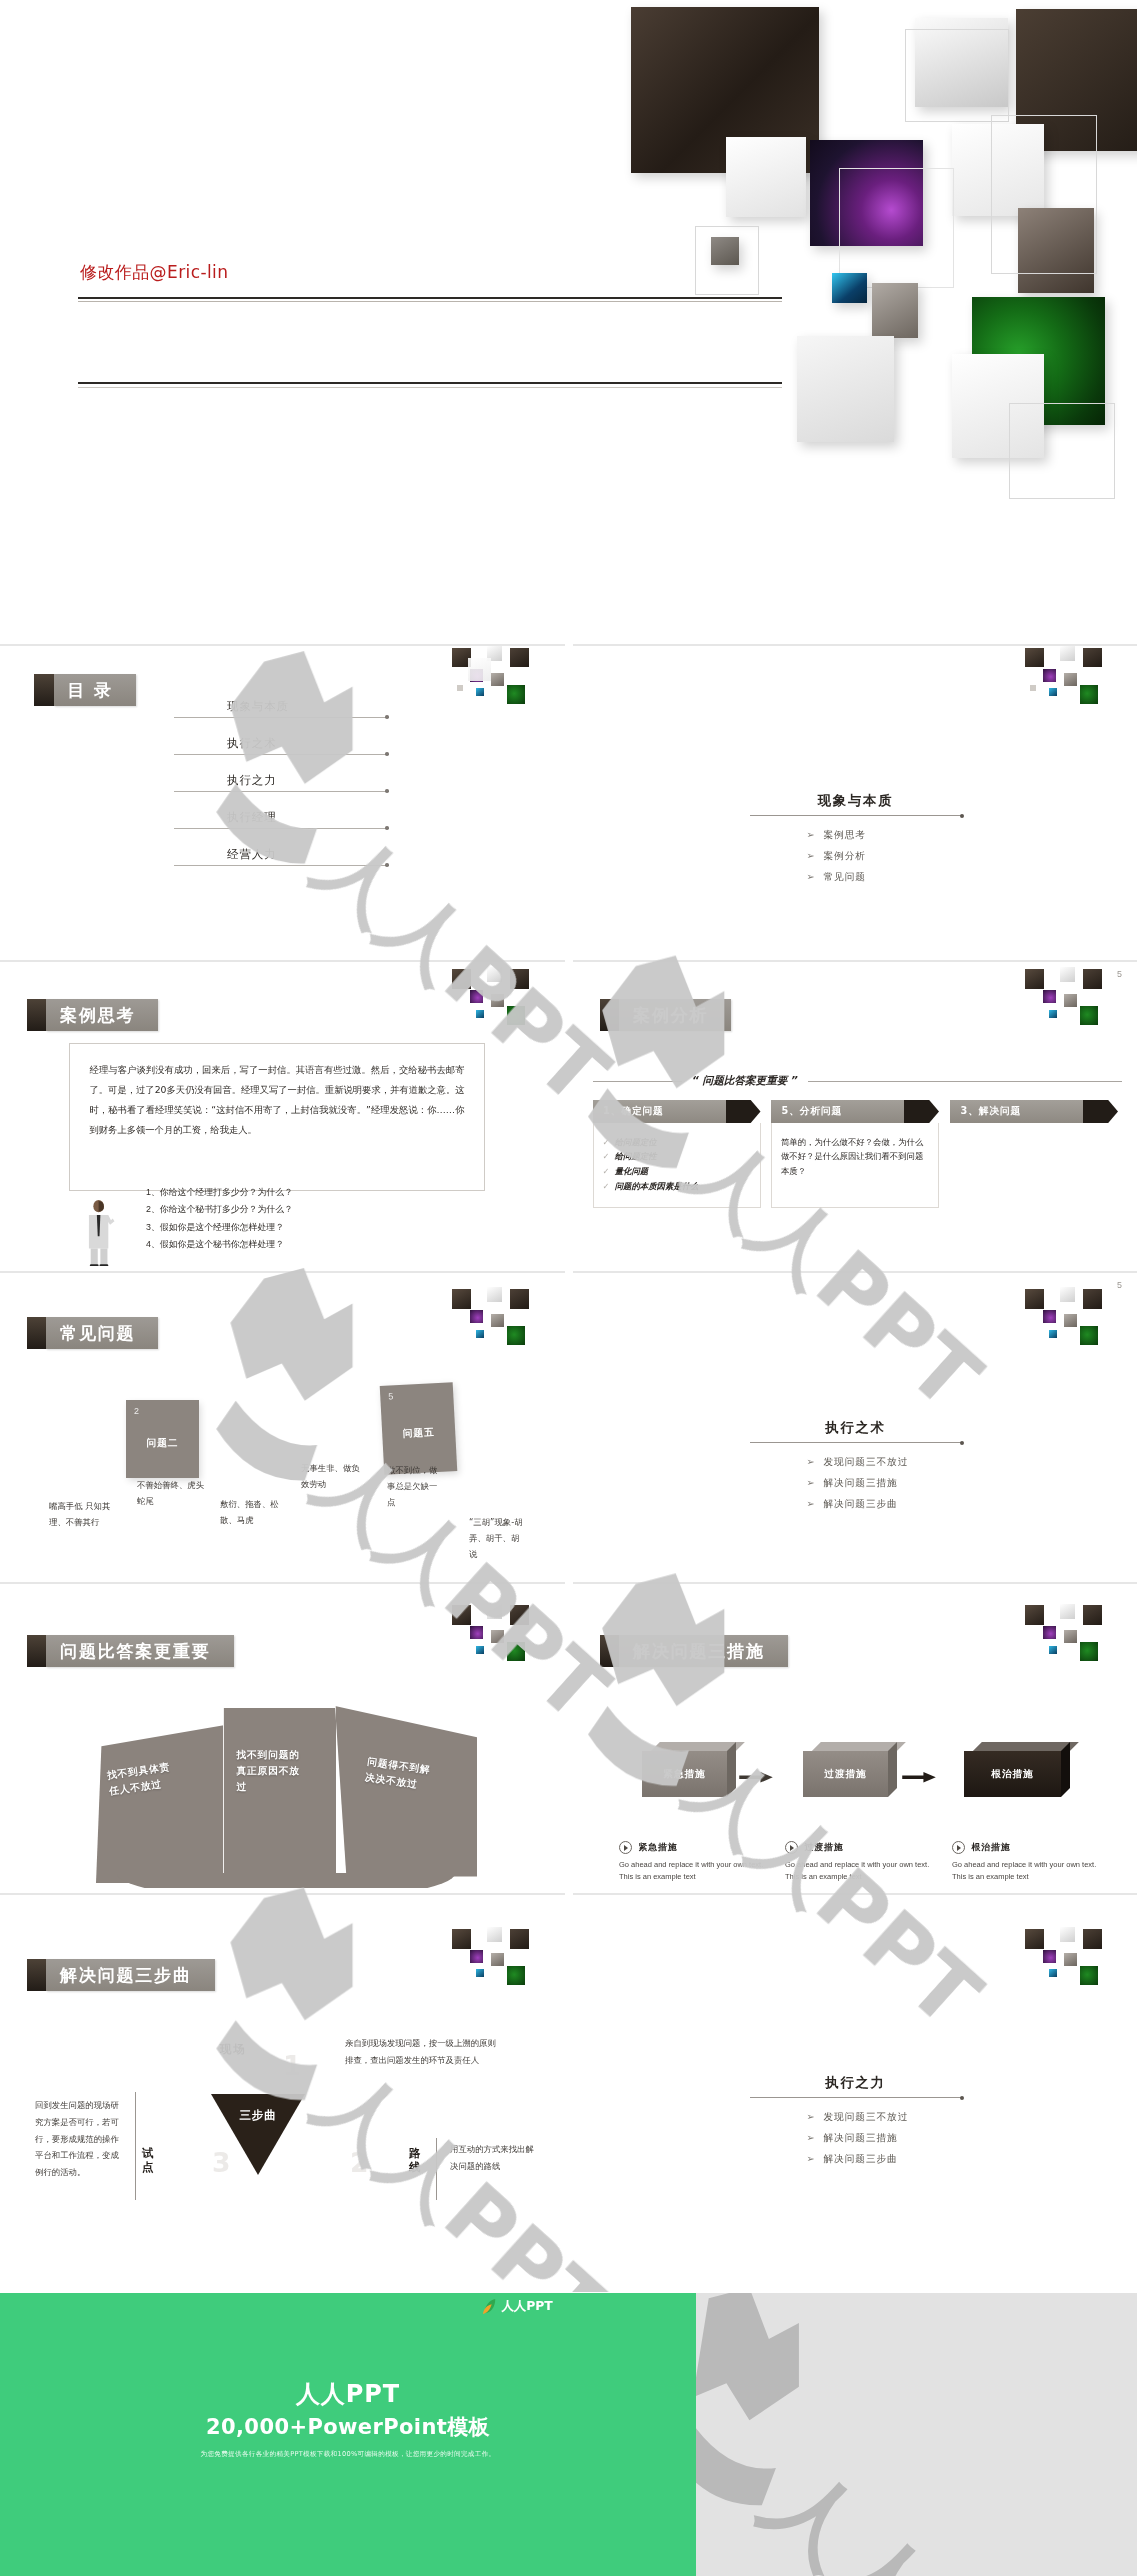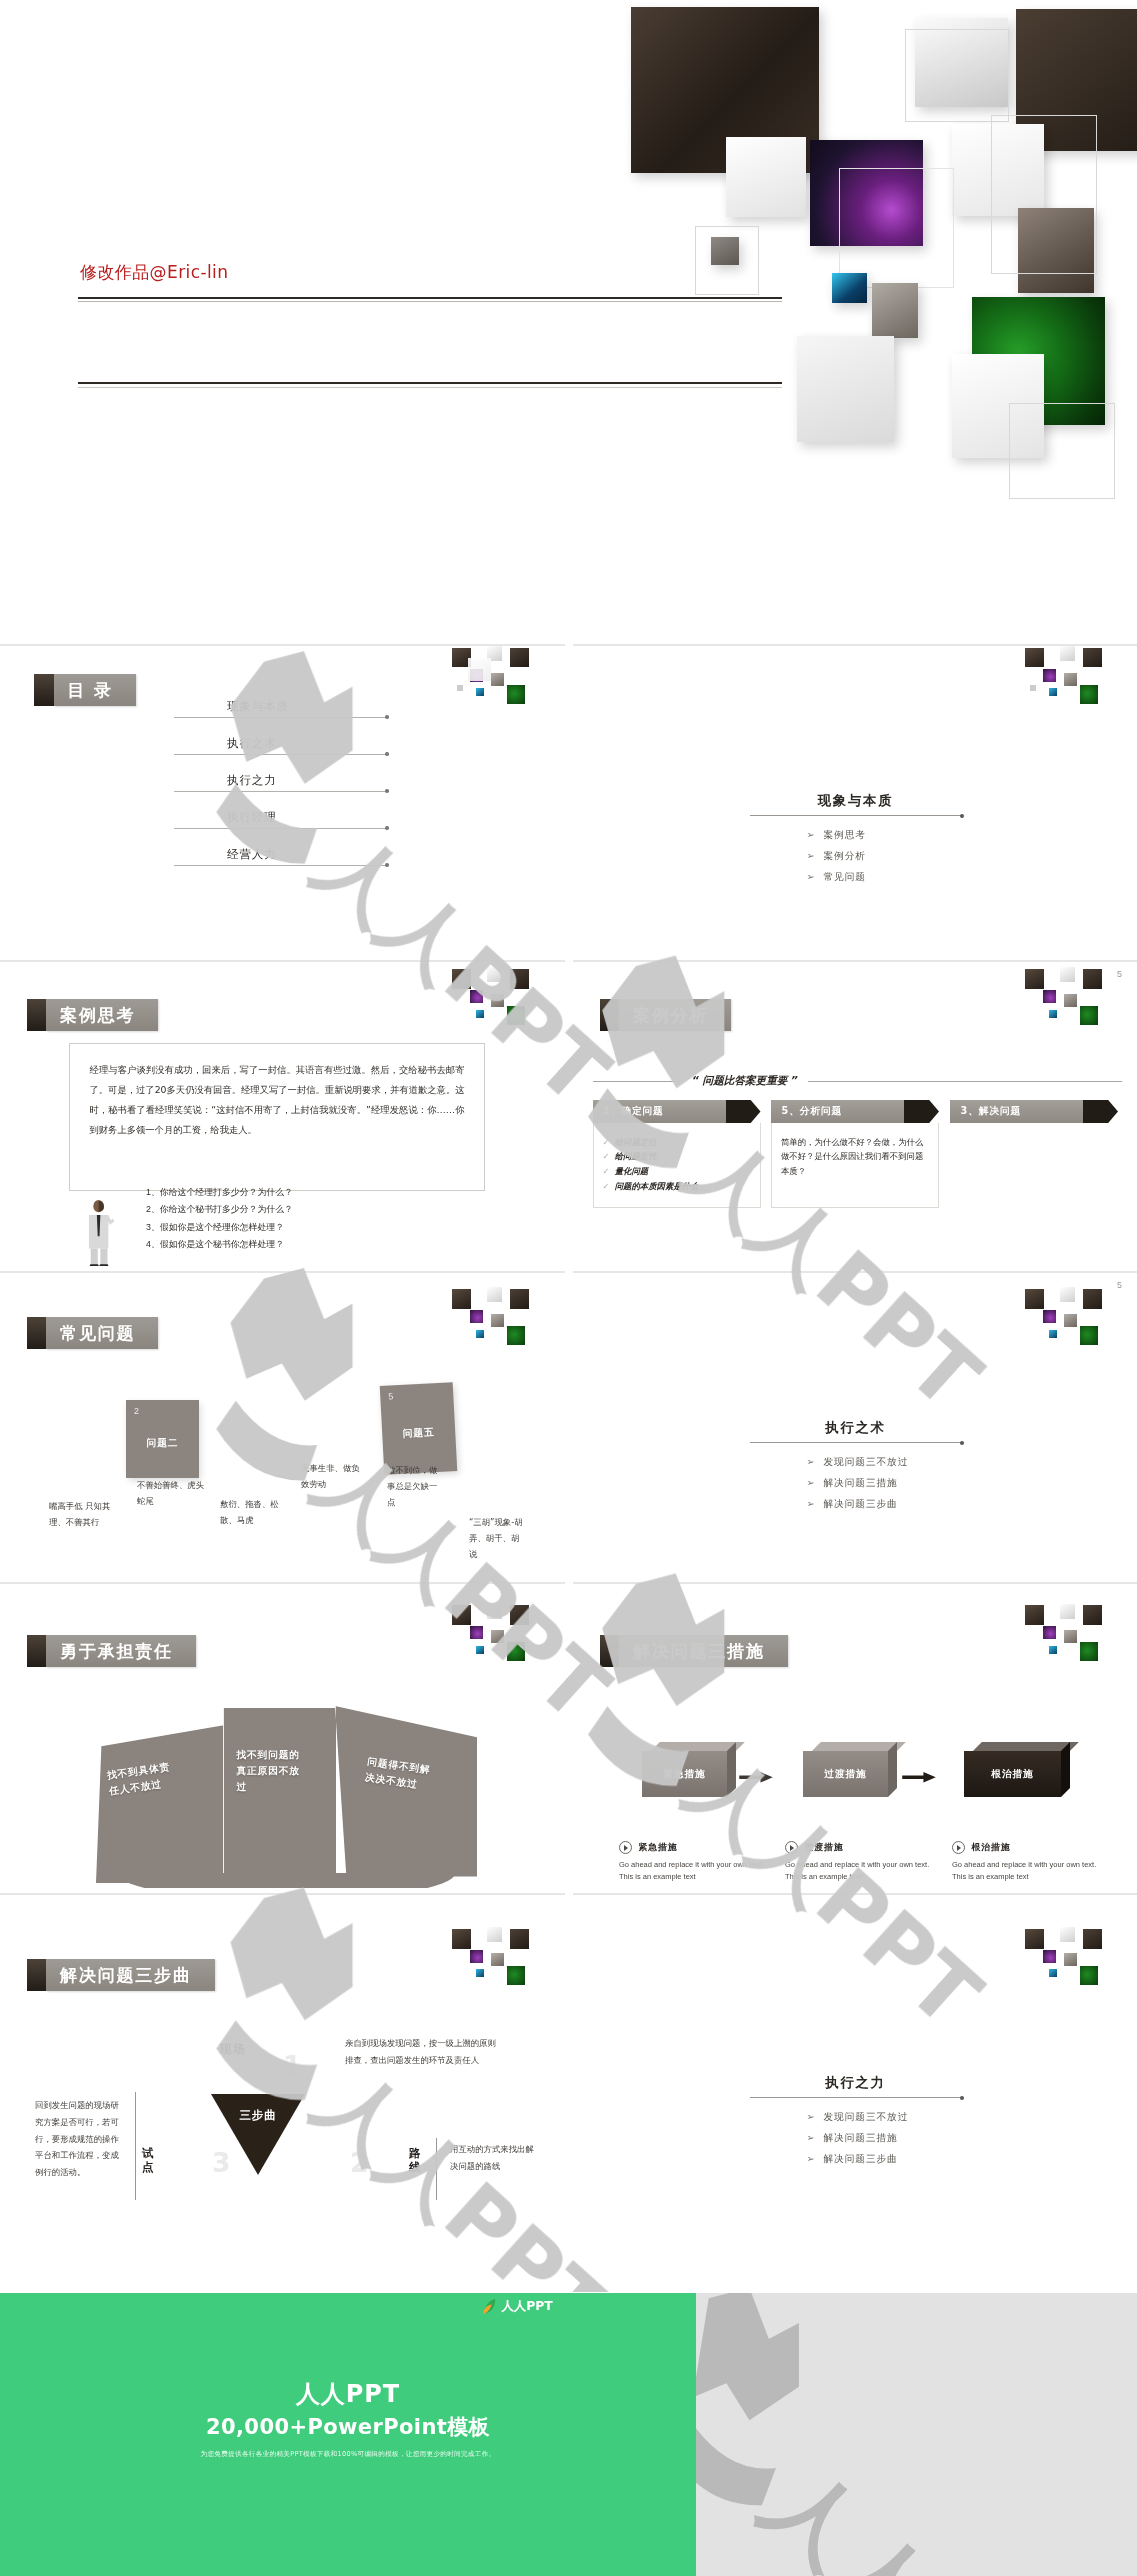--- a/index.html
+++ b/index.html
@@ -415,21 +415,21 @@
       </div>
     </div>
   </div>
 
   <div class="row">
     <div class="gutter"></div>
 
     <div class="slide left">
       <div class="chip" style="left:26.6px;top:51px;">
         <span class="bar"></span>
-        <span class="body">勇于承担责任</span>
+        <span class="body">问题比答案更重要</span>
       </div>
       <div class="cluster">
         <i style="left:16px;top:21px;width:19.5px;height:19.5px;background:linear-gradient(150deg,#584a3e,#241d17);"></i>
         <i style="left:51px;top:19.5px;width:15px;height:15px;background:linear-gradient(150deg,#fff,#cfcfcf);"></i>
         <i style="left:74px;top:21px;width:19.5px;height:19.5px;background:linear-gradient(150deg,#4c4036,#221b15);"></i>
         <i style="left:34px;top:42px;width:13.3px;height:13.3px;background:radial-gradient(circle at 60% 60%,#a040bd,#2a1038);"></i>
         <i style="left:55px;top:46px;width:13.3px;height:13.3px;background:linear-gradient(150deg,#b5afa9,#6c655e);"></i>
         <i style="left:40px;top:62px;width:8px;height:8px;background:linear-gradient(140deg,#2fb7e4,#0a3d60);"></i>
         <i style="left:71px;top:58px;width:18.6px;height:18.6px;background:radial-gradient(circle at 40% 45%,#1f8a22,#0a3a0b);"></i>
       </div>

